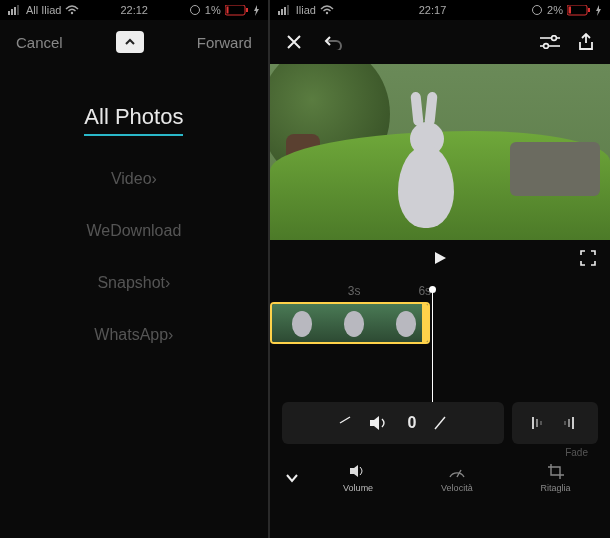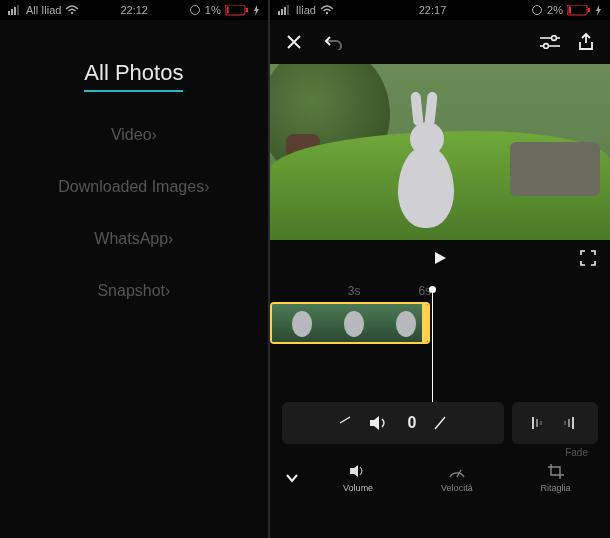--- a/index.html
+++ b/index.html
@@ -94,27 +94,38 @@
           </svg>
         </span>
       <span class="ico">
           <svg width="7" height="11">
             <path d="M4 0 L1 6 L3 6 L2 11 L6 4 L4 4 Z" fill="#aaa"></path>
           </svg>
         </span>
     </div>
   </div>
 
+  <div class="navbar">
+    <span>Cancel</span>
+    <div class="center-chip">
+      <span class="ico">
+          <svg width="12" height="8">
+            <path d="M2 6 L6 2 L10 6" stroke="#222" stroke-width="2" fill="none"></path>
+          </svg>
+        </span>
+    </div>
+    <span>Forward</span>
+  </div>
 
   <div class="album-list">
     <div class="album-item active">All Photos</div>
     <div class="album-item">Video›</div>
-    <div class="album-item">Downloaded Images›</div>
+    <div class="album-item">WeDownload</div>
+    <div class="album-item">Snapshot›</div>
     <div class="album-item">WhatsApp›</div>
-    <div class="album-item">Snapshot›</div>
   </div>
 </div>
 
 <div class="phone right">
   <div class="statusbar">
     <div class="sb-left">
       <span class="ico">
           <svg width="14" height="10">
             <rect x="0" y="6" width="2" height="4" fill="#aaa"></rect>
             <rect x="3" y="4" width="2" height="6" fill="#aaa"></rect>

